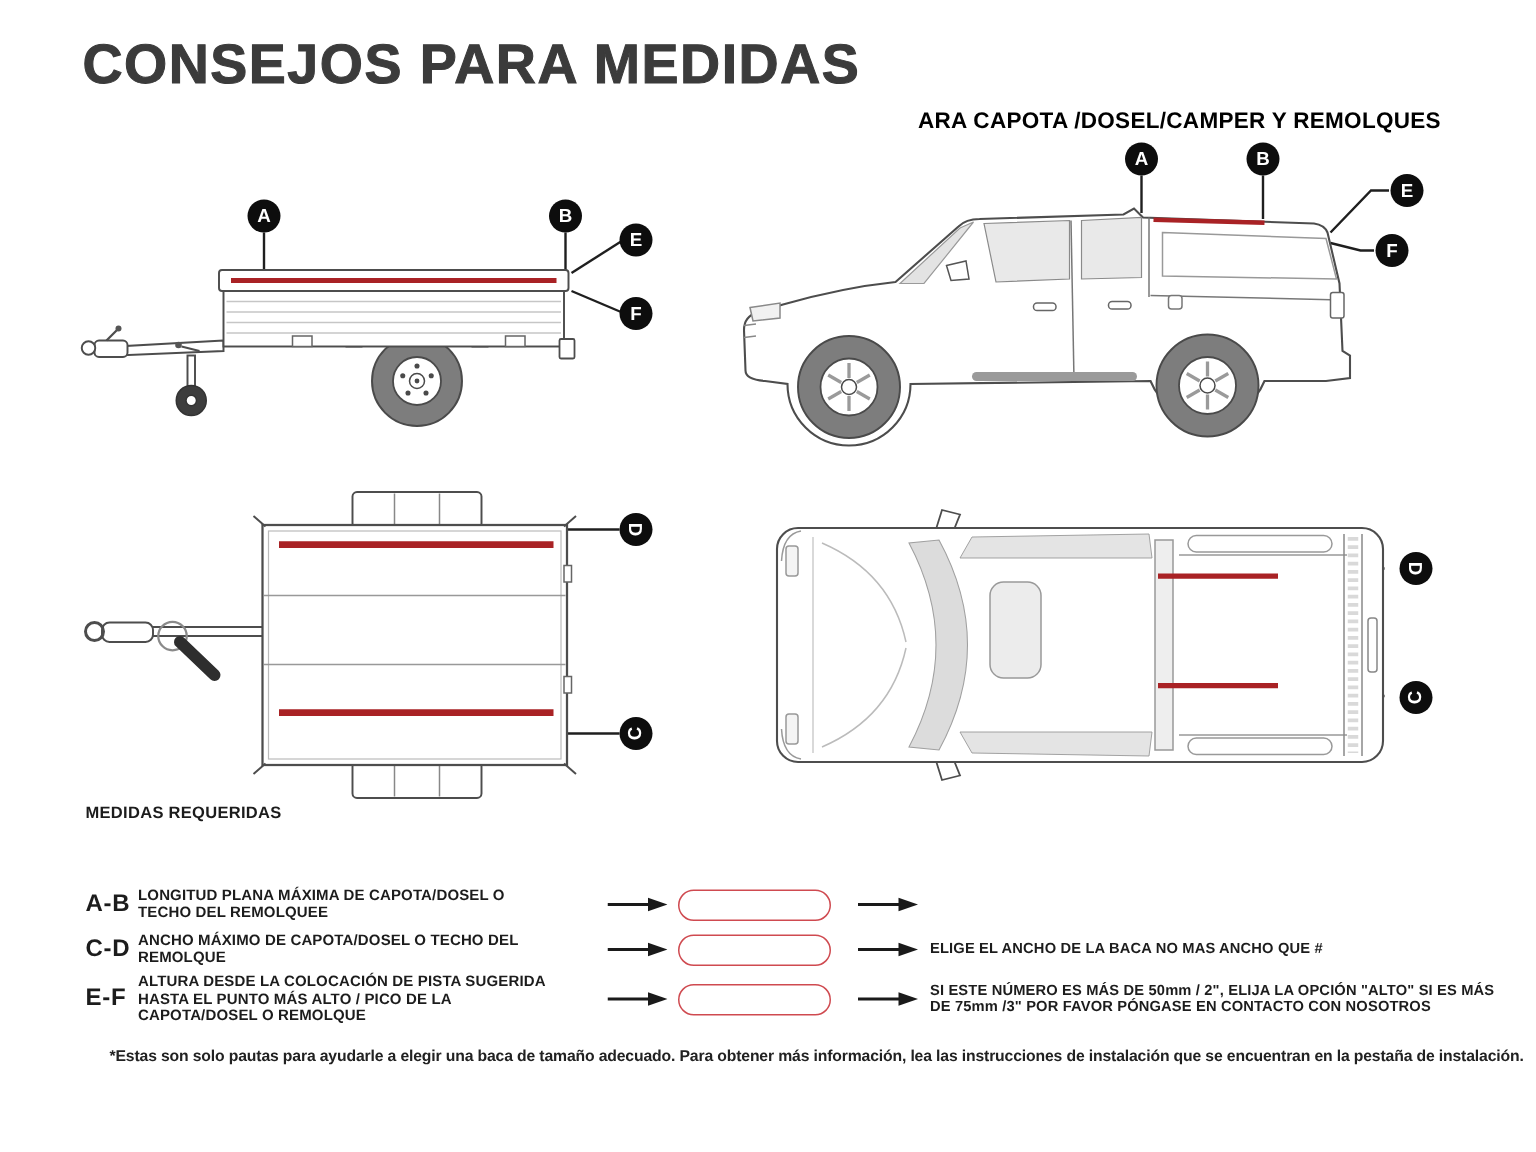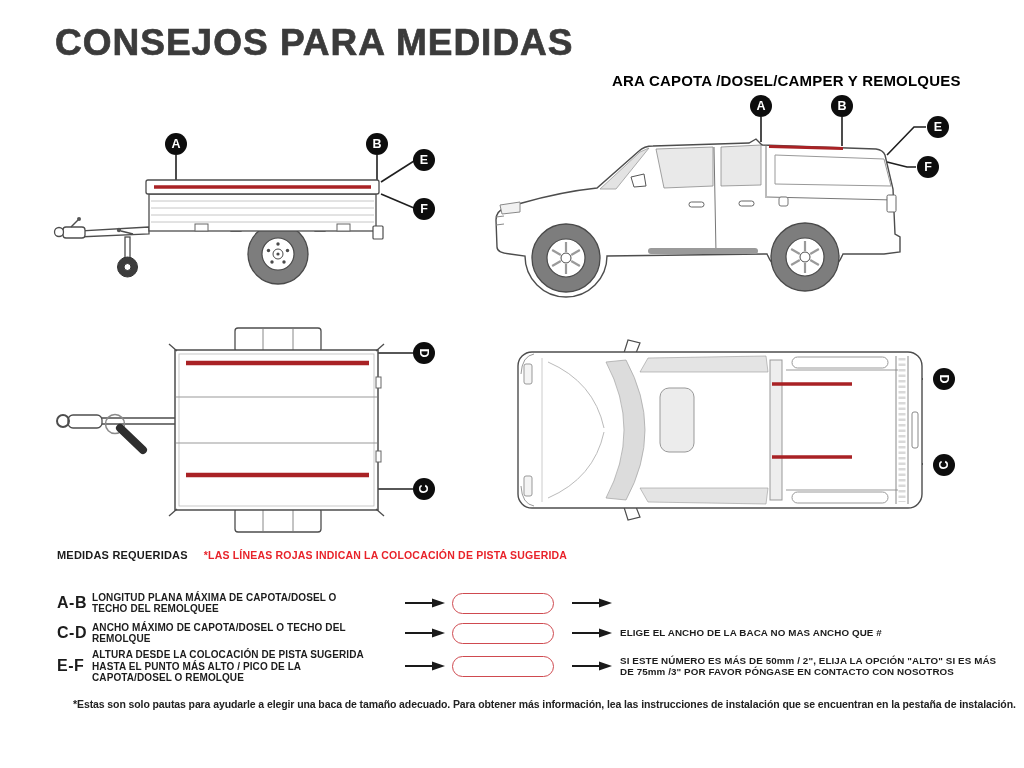--- a/index.html
+++ b/index.html
@@ -10,21 +10,21 @@
   #title{left:55px;top:22px;font-size:37px;font-weight:bold;letter-spacing:1px;color:#3b3b3b;
          -webkit-text-stroke:0.7px #3b3b3b;white-space:nowrap;}
   #subtitle{left:612px;top:31px;font-size:15px;font-weight:bold;line-height:19px;color:#000000;
             letter-spacing:0.2px;white-space:nowrap;margin-top:40px;}
   
   .badge{position:absolute;width:22px;height:22px;border-radius:50%;background:#0d0d0d;color:#fff;
          display:flex;align-items:center;justify-content:center;font-size:12.5px;font-weight:bold;}
   .rot-cw{display:inline-block;transform:rotate(90deg);}
   .rot-ccw{display:inline-block;transform:rotate(-90deg);}
   
-  #measures-head{left:57px;top:549px;display:flex;gap:16px;white-space:nowrap;}
+  #measures-head{left:57px;top:536px;display:flex;gap:16px;white-space:nowrap;}
   #measures-head .black{font-size:11px;font-weight:bold;color:#1c1c1c;letter-spacing:0.2px;}
   #measures-head .red{font-size:10.5px;font-weight:bold;color:#e8232a;letter-spacing:0.2px;}
   #rows{left:57px;top:589px;width:953px;}
   .mrow{display:flex;align-items:center;min-height:28px;margin-bottom:2px;}
   .cell-range{width:35px;font-size:16px;font-weight:bold;letter-spacing:0.5px;color:#1c1c1c;}
   .cell-desc{width:313px;box-sizing:border-box;padding-right:38px;font-size:10px;font-weight:bold;
              line-height:11.5px;letter-spacing:0.1px;color:#1c1c1c;}
   .cell-arrow1{width:47px;}
   .cell-pill{width:105px;}
   .pill{width:100px;height:19px;border:1.5px solid #cf4a50;border-radius:11px;background:#fff;}
@@ -246,21 +246,20 @@
 
   <div class="badge" style="left:933px;top:368px;">
       <span class="rot-cw">D</span>
     </div>
   <div class="badge" style="left:933px;top:454px;">
       <span class="rot-ccw">C</span>
     </div>
 
   <div id="measures-head" class="abs">
     <span class="black">MEDIDAS REQUERIDAS</span>
-    <span class="red">*LAS LÍNEAS ROJAS INDICAN LA COLOCACIÓN DE PISTA SUGERIDA</span>
   </div>
 
   <div id="rows" class="abs">
 
     <div class="mrow">
       <div class="cell-range">A-B</div>
       <div class="cell-desc">LONGITUD PLANA MÁXIMA DE CAPOTA/DOSEL O TECHO DEL REMOLQUEE</div>
       <div class="cell-arrow1">
         <svg width="40" height="10" viewBox="0 0 40 10">
             <line x1="0" y1="5" x2="29" y2="5" stroke="#1a1a1a" stroke-width="2"></line>

